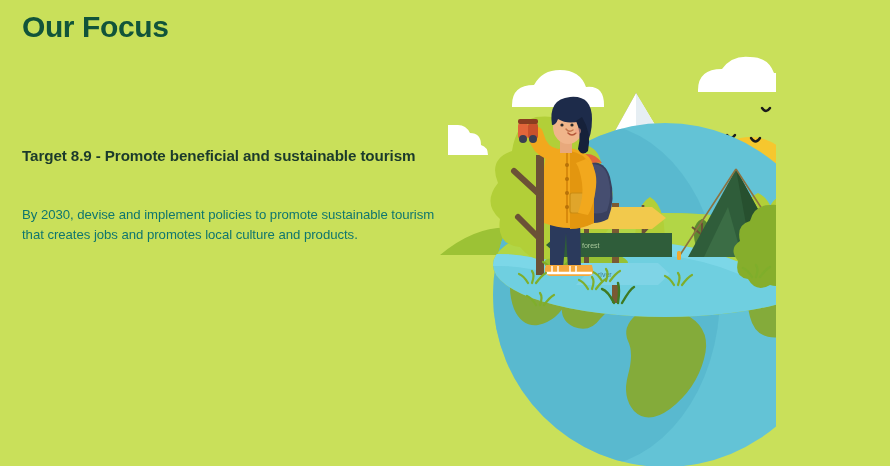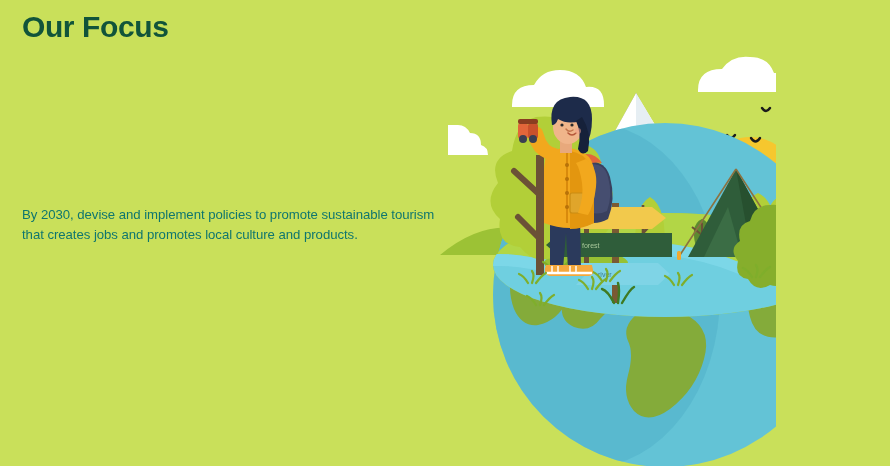--- a/index.html
+++ b/index.html
@@ -75,20 +75,21 @@
     height: 411px;
   }
 </style>
 </head>
 <body>
 
 <div id="slide">
 
   <h1 id="page-title">Our Focus</h1>
 
+  <h2 id="target-heading">Target 8.9 - Promote beneficial and sustainable tourism</h2>
 
   <p id="target-body">By 2030, devise and implement policies to promote sustainable tourism that creates jobs and promotes local culture and products.</p>
 
   <div id="illustration">
     <svg viewBox="0 0 450 411" xmlns="http://www.w3.org/2000/svg">
       <defs>
         <clipPath id="globeClip">
           <circle cx="225" cy="240" r="172"></circle>
         </clipPath>
         <clipPath id="discClip">

